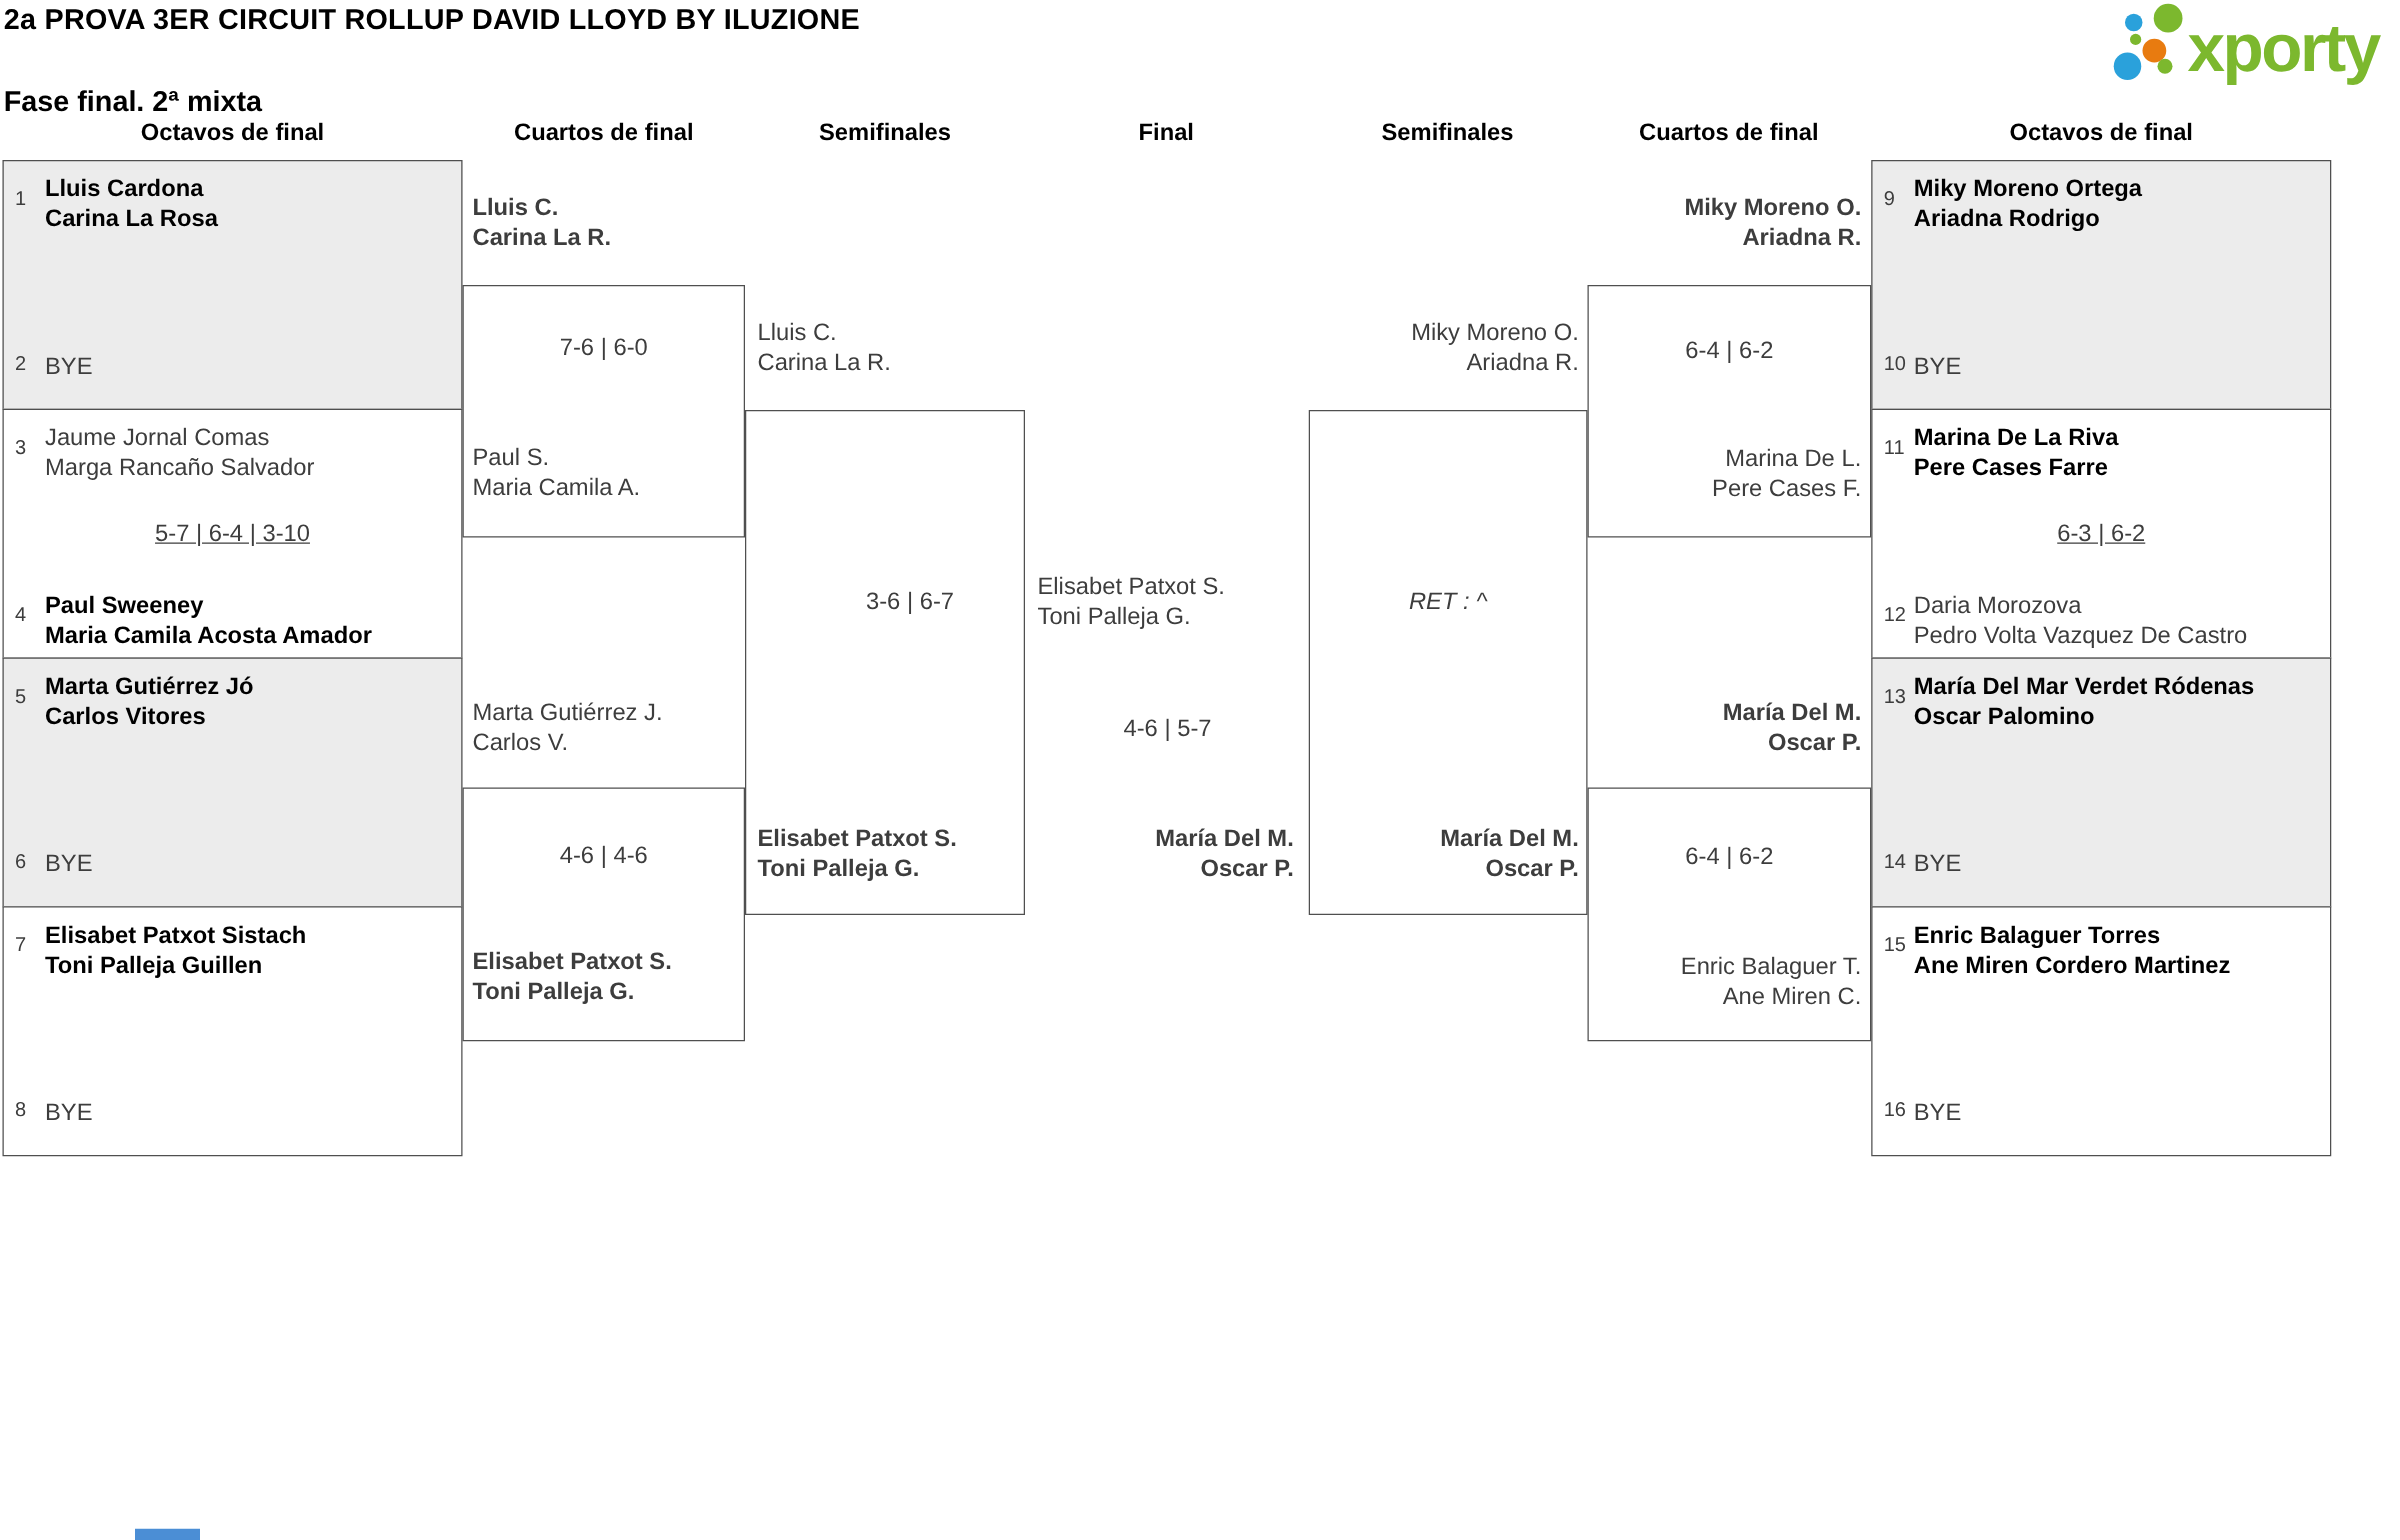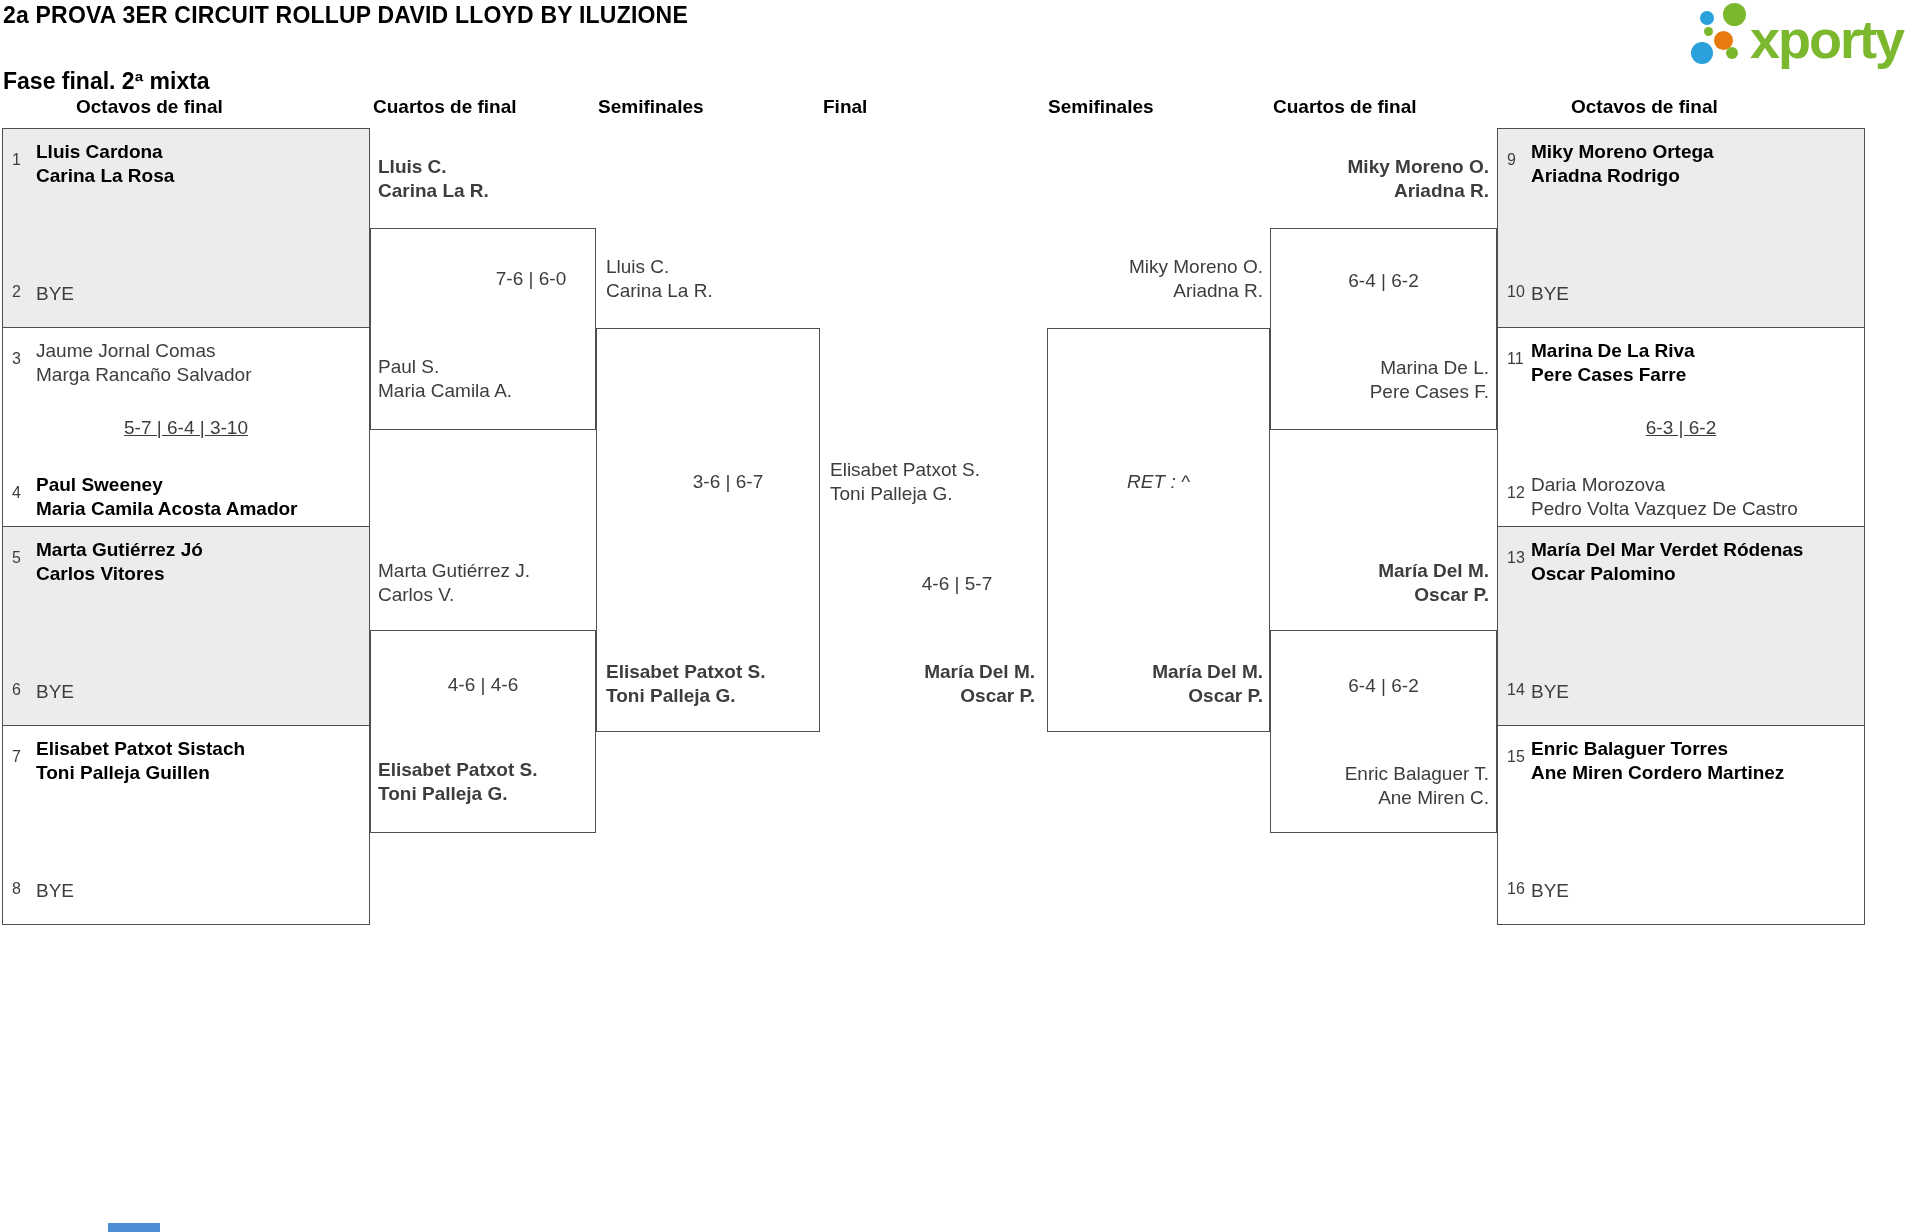--- a/index.html
+++ b/index.html
@@ -2,21 +2,21 @@
 <html><head>
 <meta charset="utf-8">
 <style>
   html,body{margin:0;padding:0;background:#fff;}
   .page{position:relative;width:1920px;height:1232px;background:#ffffff;overflow:hidden;
         font-family:"Liberation Sans",sans-serif;color:#000;}
   .title{position:absolute;left:3px;top:2px;font-size:23px;font-weight:700;letter-spacing:.2px;white-space:nowrap;}
   .subtitle{position:absolute;left:3px;top:33px;font-size:23px;font-weight:700;white-space:nowrap;margin-top:35px;}
 
   
-  .rh{position:absolute;top:96px;width:220px;text-align:left;font-size:19px;font-weight:600;white-space:nowrap;}
+  .rh{position:absolute;top:96px;width:220px;text-align:center;font-size:19px;font-weight:600;white-space:nowrap;}
 
   
   .r16box{position:absolute;width:368px;border:1px solid #4f4f4f;box-sizing:border-box;background:#fff;}
   .r16box.gray{background:#ececec;}
   .entry{position:absolute;left:0;right:0;display:flex;}
   .e-top{top:11px;}
   .e-bot{top:145px;}
   .e-bye{top:153px;}
   .seed{flex:none;width:22px;margin-left:9px;padding-top:11px;font-size:16px;color:#3d3d3d;}
   .e-bye .seed{padding-top:1px;}
@@ -200,21 +200,21 @@
   <div class="rect" style="left:370px;top:630px;width:226px;height:203px;"></div>
   <div class="rect" style="left:1270px;top:228px;width:227px;height:202px;"></div>
   <div class="rect" style="left:1270px;top:630px;width:227px;height:203px;"></div>
   <div class="rect" style="left:596px;top:328px;width:224px;height:404px;"></div>
   <div class="rect" style="left:1047px;top:328px;width:223px;height:404px;"></div>
 
   <div class="team win" style="left:378px;top:155px;">
     <div>Lluis C.</div>
       <div>Carina La R.</div>
   </div>
-  <div class="score" style="left:370px;top:268px;width:226px;padding-left:48px;">7-6 | 6-0</div>
+  <div class="score" style="left:370px;top:268px;width:226px;">7-6 | 6-0</div>
   <div class="team" style="left:378px;top:355px;">
     <div>Paul S.</div>
       <div>Maria Camila A.</div>
   </div>
 
   <div class="team" style="left:378px;top:559px;">
     <div>Marta Gutiérrez J.</div>
       <div>Carlos V.</div>
   </div>
   <div class="score" style="left:370px;top:674px;width:226px;">4-6 | 4-6</div>
@@ -260,21 +260,21 @@
   <div class="score" style="left:1047px;top:471px;width:223px;font-style:italic;">RET : ^</div>
   <div class="team right win" style="left:1051px;top:660px;">
     <div>María Del M.</div>
       <div>Oscar P.</div>
   </div>
 
   <div class="team" style="left:830px;top:458px;">
     <div>Elisabet Patxot S.</div>
       <div>Toni Palleja G.</div>
   </div>
-  <div class="score" style="left:846px;top:573px;width:222px;">4-6 | 5-7</div>
+  <div class="score" style="left:823px;top:573px;width:222px;">4-6 | 5-7</div>
   <div class="team right win" style="left:823px;top:660px;">
     <div>María Del M.</div>
       <div>Oscar P.</div>
   </div>
 
   <div class="scroll-frag"></div>
 
 </div>
 
 </body></html>

